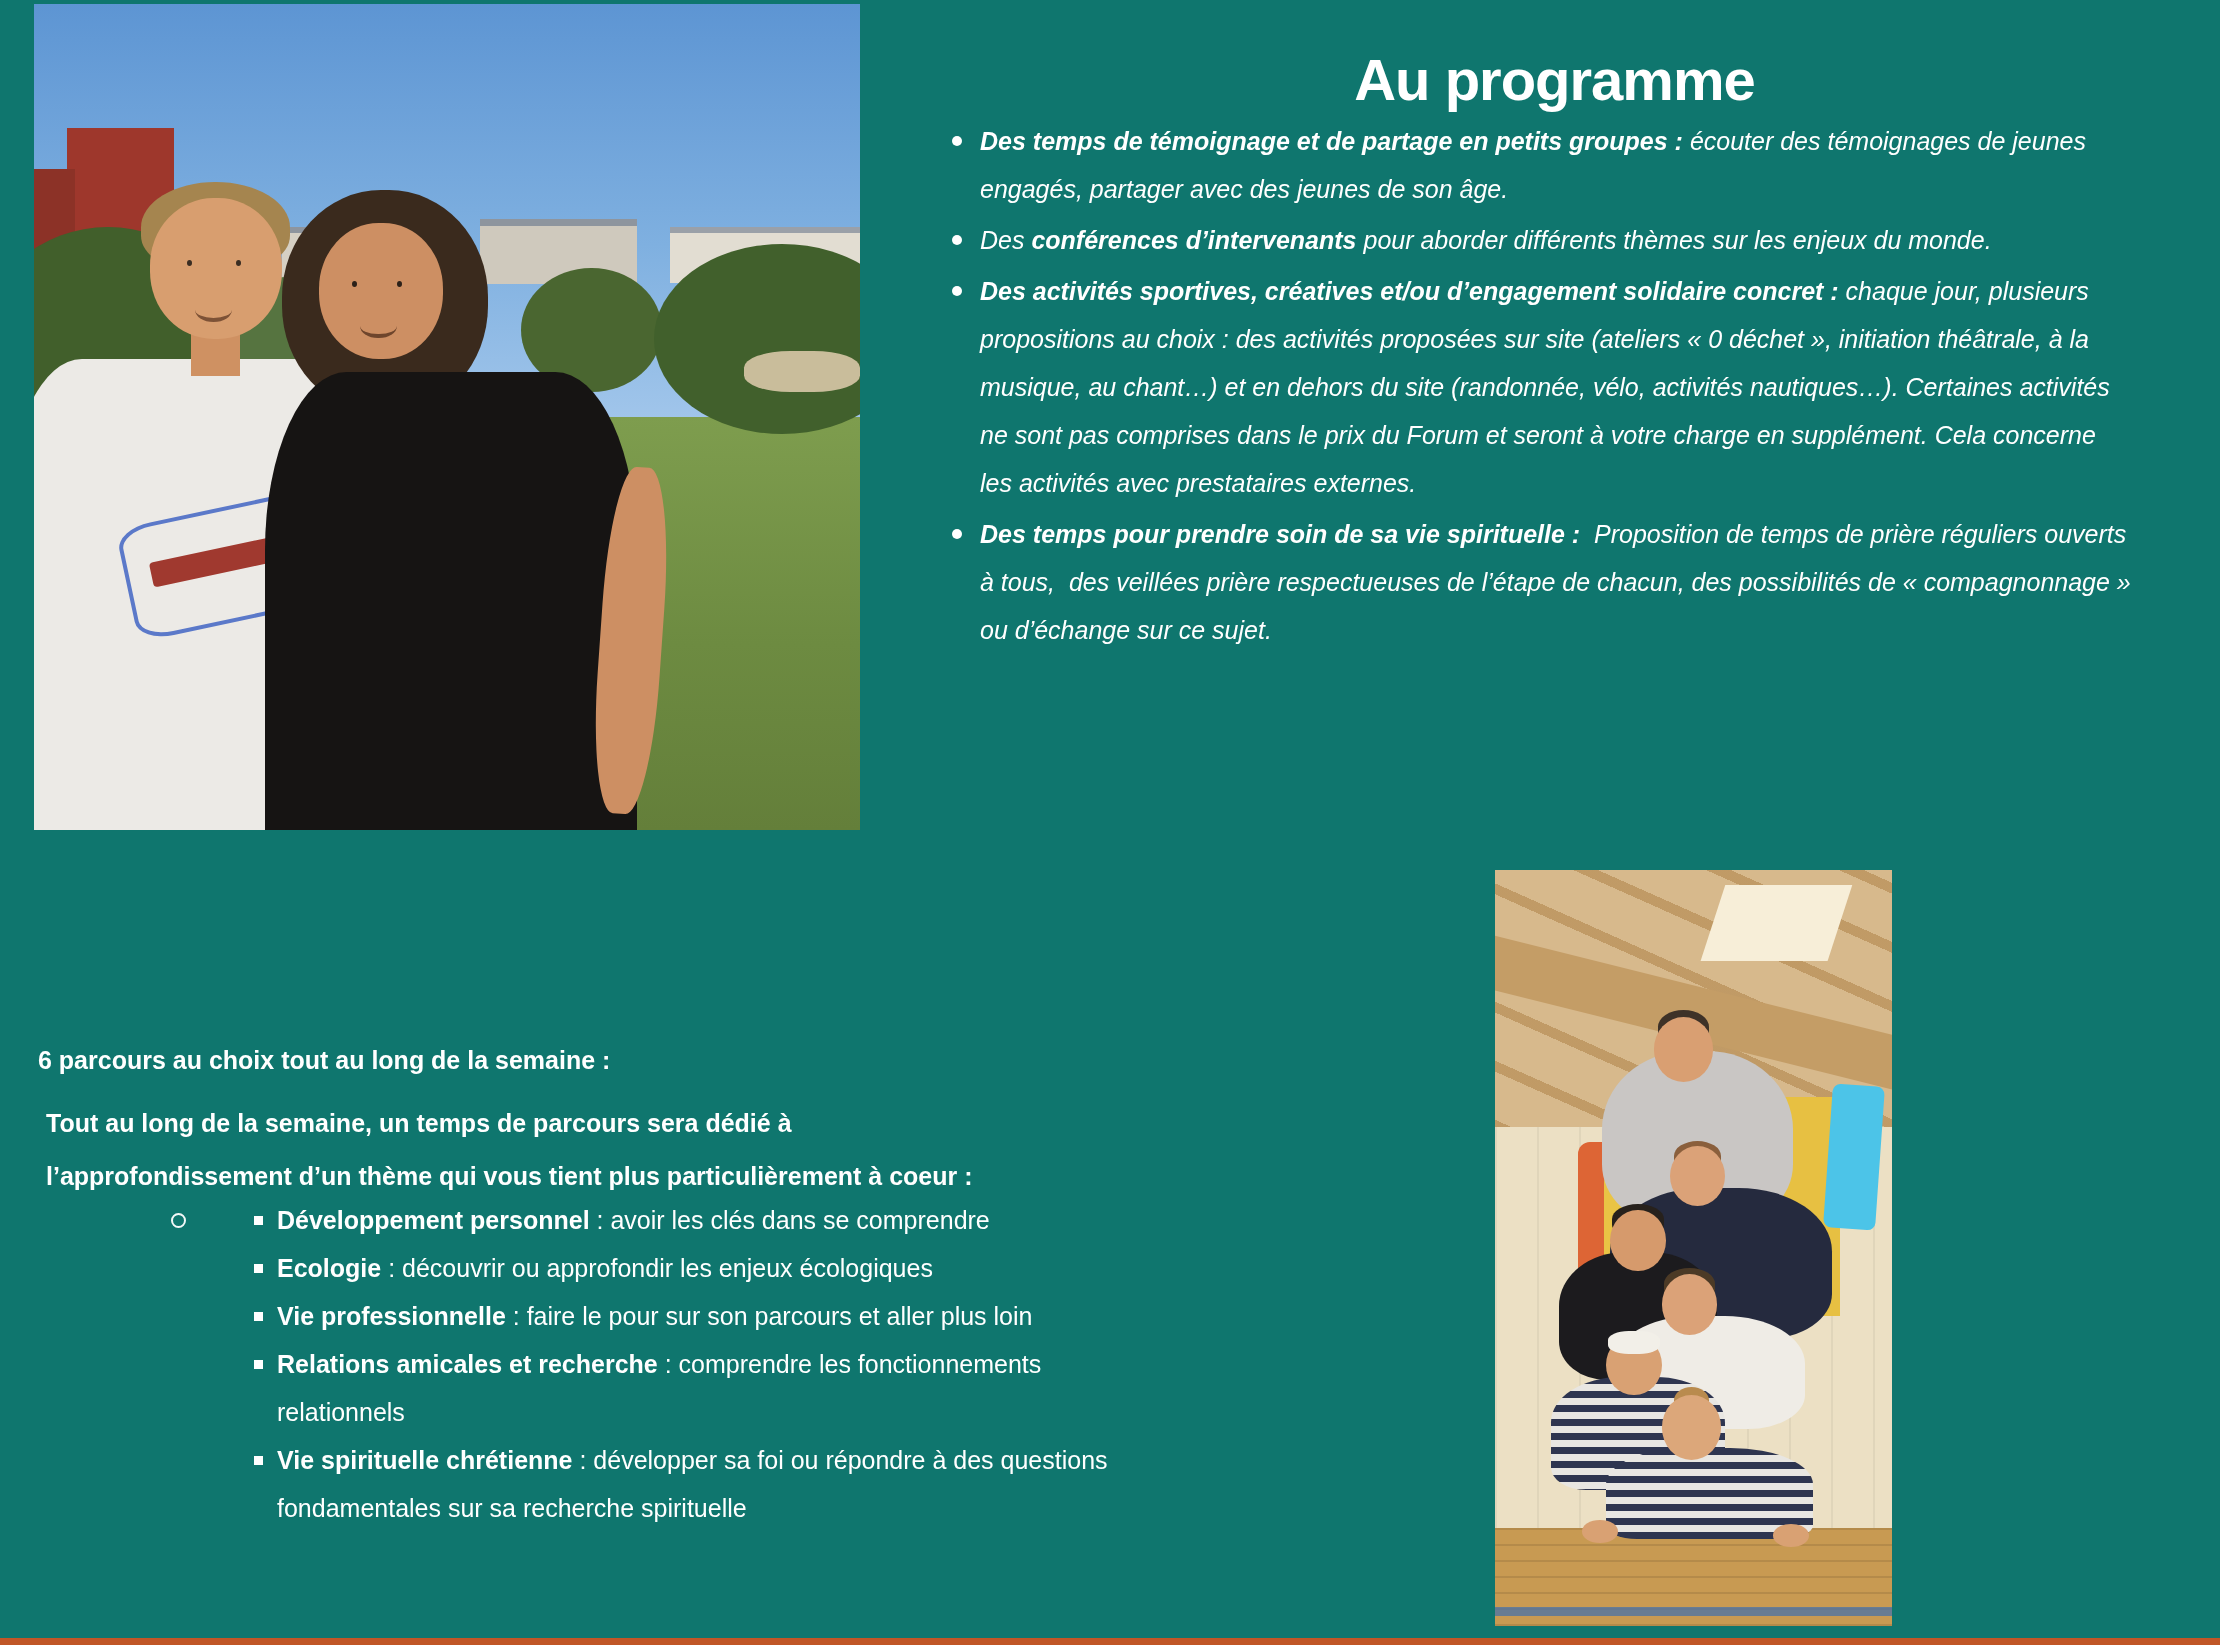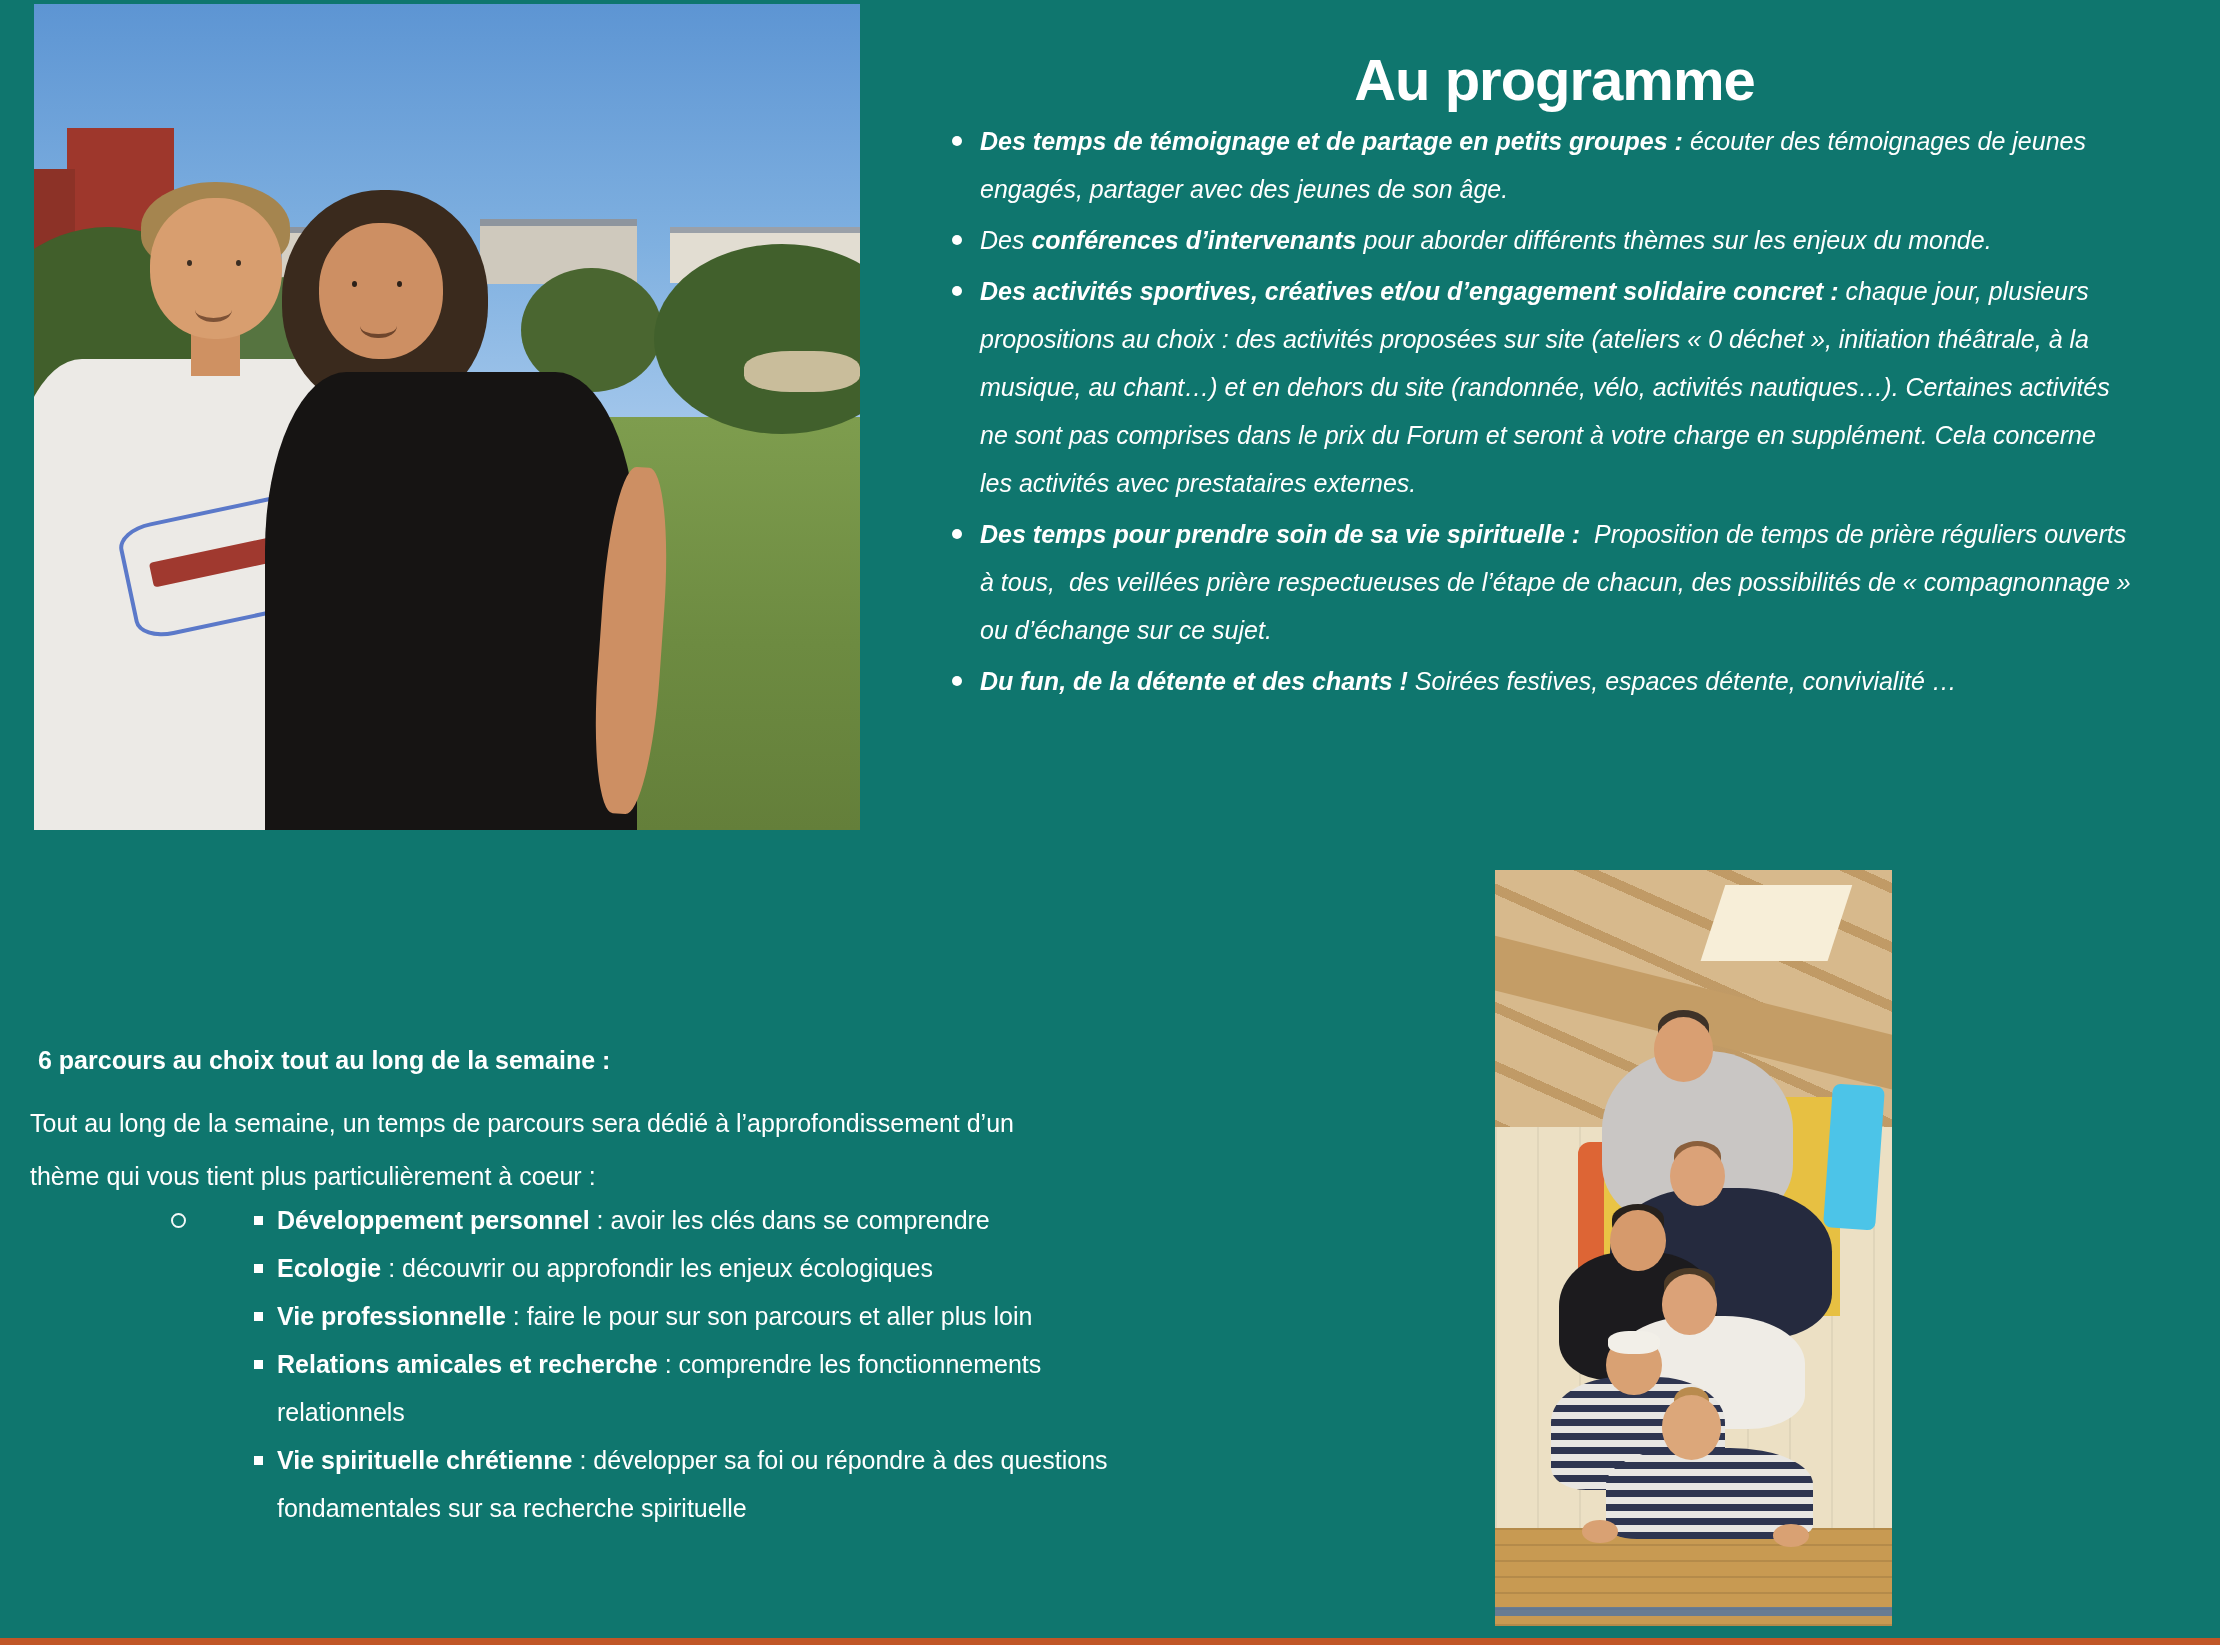--- a/index.html
+++ b/index.html
@@ -11,21 +11,21 @@
     font-size:58px;font-weight:700;letter-spacing:-1px;line-height:70px;}
   ul.program-list{position:absolute;left:980px;top:117px;width:1154px;margin:0;padding:0;list-style:none;
     font-size:25px;line-height:48px;font-weight:400;font-style:italic;}
   ul.program-list li{position:relative;margin:0 0 3px 0;white-space:pre-wrap;}
   ul.program-list li::before{content:"";position:absolute;left:-28px;top:19px;width:10px;height:10px;
     border-radius:50%;background:#fff;}
   b{font-weight:700;}
 
   
   .parcours-heading{position:absolute;left:38px;top:1011px;width:1095px;font-size:25px;font-weight:700;line-height:48px;}
-  .parcours-intro{position:absolute;left:30px;top:1072px;width:995px;font-size:25px;font-weight:400;line-height:53px;}
+  .parcours-intro{position:absolute;left:46px;top:1072px;width:995px;font-size:25px;font-weight:700;line-height:53px;}
   .outer-circle-marker{position:absolute;left:171px;top:1213px;width:11px;height:11px;border:2px solid #fff;
     border-radius:50%;opacity:.95;}
   ul.parcours-list{position:absolute;left:277px;top:1196px;width:876px;margin:0;padding:0;list-style:none;
     font-size:25px;line-height:48px;}
   ul.parcours-list li{position:relative;margin:0;white-space:pre-wrap;}
   ul.parcours-list li::before{content:"";position:absolute;left:-23px;top:20px;width:9px;height:9px;background:#fff;}
 
   .bottom-strip{position:absolute;left:0;top:1638px;width:2221px;height:8px;background:#c05627;}
 
   
@@ -145,21 +145,20 @@
     <div class="pl-wom-smile"></div>
     <div class="pl-wom-arm"></div>
   </div>
 
   <h1 class="page-title">Au programme</h1>
   <ul class="program-list" id="program-list">
       <li><span></span><b>Des temps de témoignage et de partage en petits groupes :</b><span> écouter des témoignages de jeunes engagés, partager avec des jeunes de son âge.</span></li>
       <li><span>Des </span><b>conférences d’intervenants</b><span> pour aborder différents thèmes sur les enjeux du monde.</span></li>
       <li><span></span><b>Des activités sportives, créatives et/ou d’engagement solidaire concret :</b><span> chaque jour, plusieurs propositions au choix : des activités proposées sur site (ateliers « 0 déchet », initiation théâtrale, à la musique, au chant…) et en dehors du site (randonnée, vélo, activités nautiques…). Certaines activités ne sont pas comprises dans le prix du Forum et seront à votre charge en supplément. Cela concerne les activités avec prestataires externes.</span></li>
       <li><span></span><b>Des temps pour prendre soin de sa vie spirituelle :</b><span> &nbsp;Proposition de temps de prière réguliers ouverts à tous, &nbsp;des veillées prière respectueuses de l’étape de chacun, des possibilités de « compagnonnage » ou d’échange sur ce sujet.</span></li>
-      <li><span></span><b>Du fun, de la détente et des chants !</b><span> Soirées festives, espaces détente, convivialité …</span></li>
     </ul>
 
   <p class="parcours-heading">6 parcours au choix tout au long de la semaine :</p>
   <p class="parcours-intro">Tout au long de la semaine, un temps de parcours sera dédié à l’approfondissement d’un thème qui vous tient plus particulièrement à coeur :</p>
   <div class="outer-circle-marker"></div>
   <ul class="parcours-list" id="parcours-list">
       <li><span></span><b>Développement personnel</b><span> : avoir les clés dans se comprendre</span></li>
       <li><span></span><b>Ecologie</b><span> : découvrir ou approfondir les enjeux écologiques</span></li>
       <li><span></span><b>Vie professionnelle</b><span> : faire le pour sur son parcours et aller plus loin</span></li>
       <li><span></span><b>Relations amicales et recherche</b><span> : comprendre les fonctionnements relationnels</span></li>

